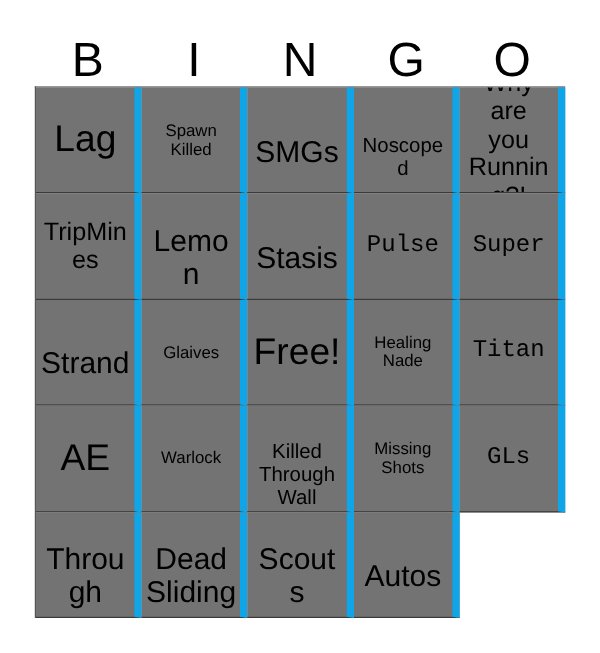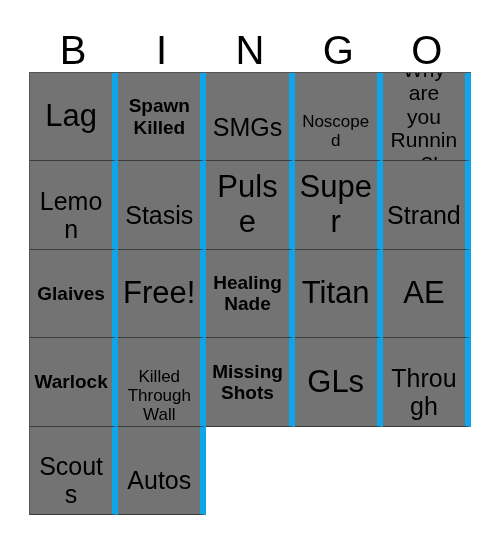--- a/index.html
+++ b/index.html
@@ -71,23 +71,23 @@
     display: block;
     width: 100%;
     line-height: 1.12;
     color: #000000;
     word-wrap: break-word;
     white-space: pre-line;
   }
   
   .fs-xs  { font-size: 21px; }
   .fs-sm  { font-size: 17px; margin-top: 28px; }
-  .fs-md  { font-size: 19px; font-weight: bold; }
+  .fs-md  { font-size: 14px; }
   .fs-lg  { font-size: 25px; margin-top: 20px; }
-  .fs-xl  { font-size: 31px; }
+  .fs-xl  { font-size: 20px; font-family: Liberation Mono, monospace; }
   .fs-xxl { font-size: 31px; }
 </style>
 </head>
 <body>
 
 <div id="bingo-card">
 
   <div id="header-row">
     <div class="header-letter">B</div>
     <div class="header-letter">I</div>
@@ -107,20 +107,23 @@
       <div class="bingo-cell">
         <span class="cell-text fs-lg">SMGs</span>
       </div>
       <div class="bingo-cell">
         <span class="cell-text fs-sm">Noscoped</span>
       </div>
       <div class="bingo-cell">
         <span class="cell-text fs-xs">Why are
 you
 Running?!</span>
+      </div>
+      <div class="bingo-cell">
+        <span class="cell-text fs-xs">TripMines</span>
       </div>
       <div class="bingo-cell">
         <span class="cell-text fs-lg">Lemon</span>
       </div>
       <div class="bingo-cell">
         <span class="cell-text fs-lg">Stasis</span>
       </div>
       <div class="bingo-cell">
         <span class="cell-text fs-xl">Pulse</span>
       </div>
@@ -158,20 +161,24 @@
         <span class="cell-text fs-md">Missing
 Shots</span>
       </div>
       <div class="bingo-cell">
         <span class="cell-text fs-xl">GLs</span>
       </div>
       <div class="bingo-cell">
         <span class="cell-text fs-lg">Through</span>
       </div>
       <div class="bingo-cell">
+        <span class="cell-text fs-lg">Dead
+Sliding</span>
+      </div>
+      <div class="bingo-cell">
         <span class="cell-text fs-lg">Scouts</span>
       </div>
       <div class="bingo-cell">
         <span class="cell-text fs-lg">Autos</span>
       </div>
     </div>
 
 </div>
 
 </body></html>

